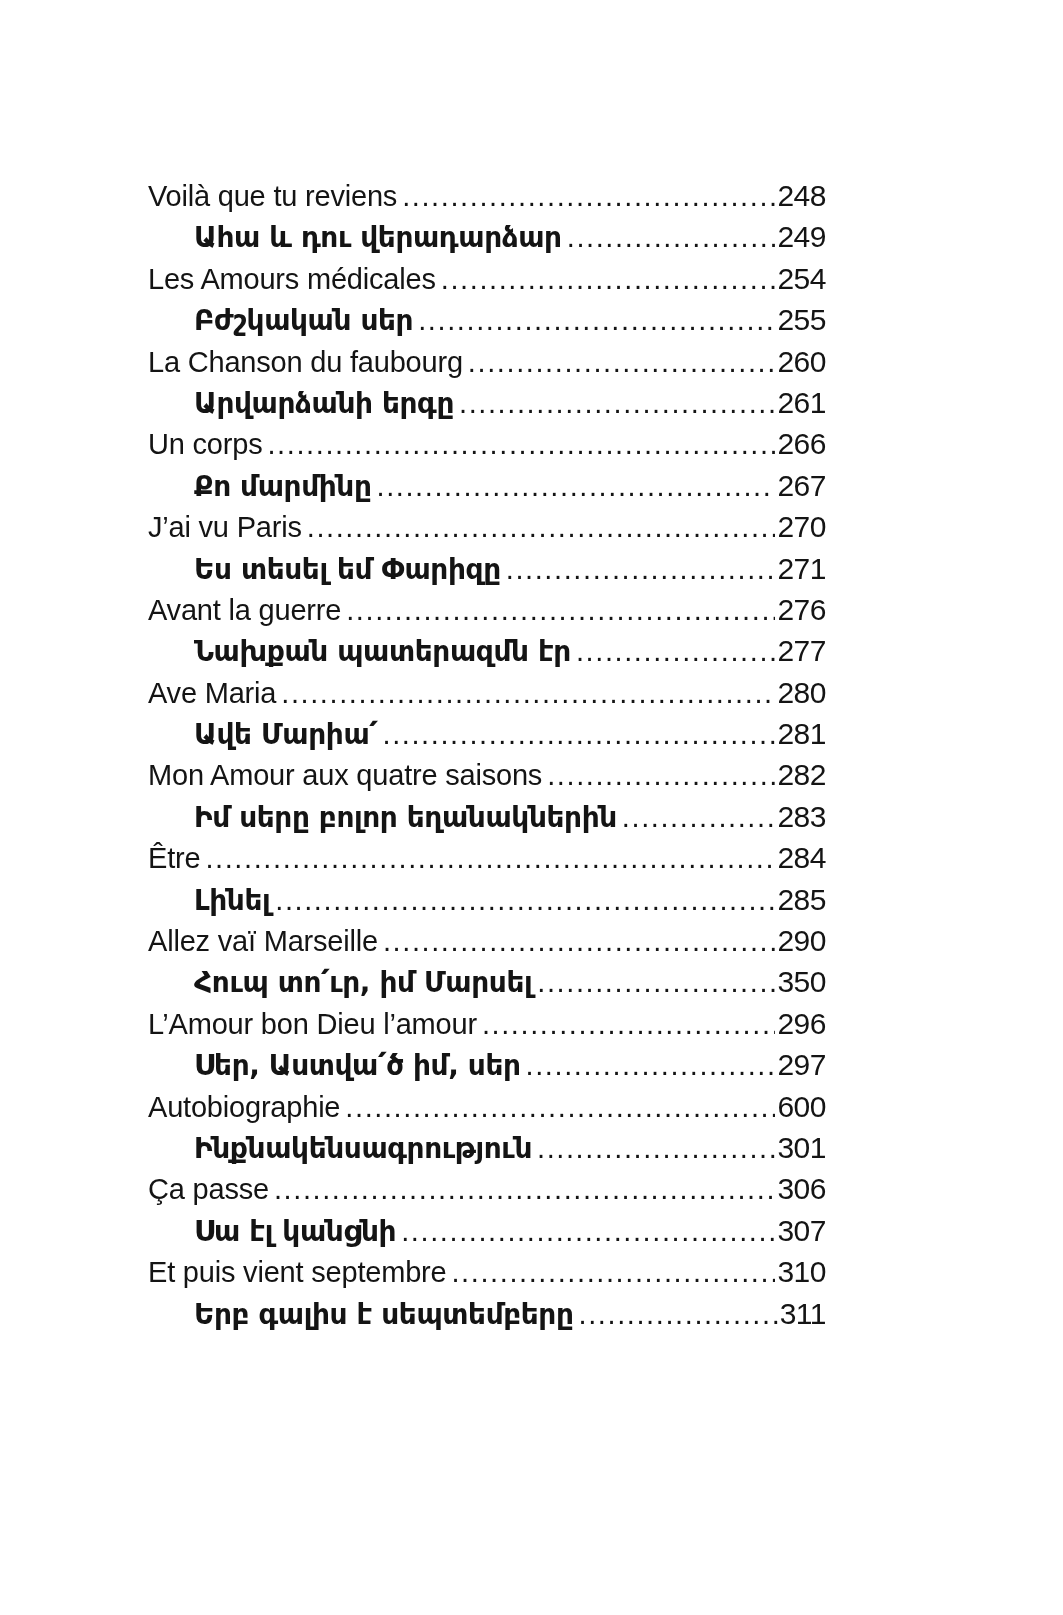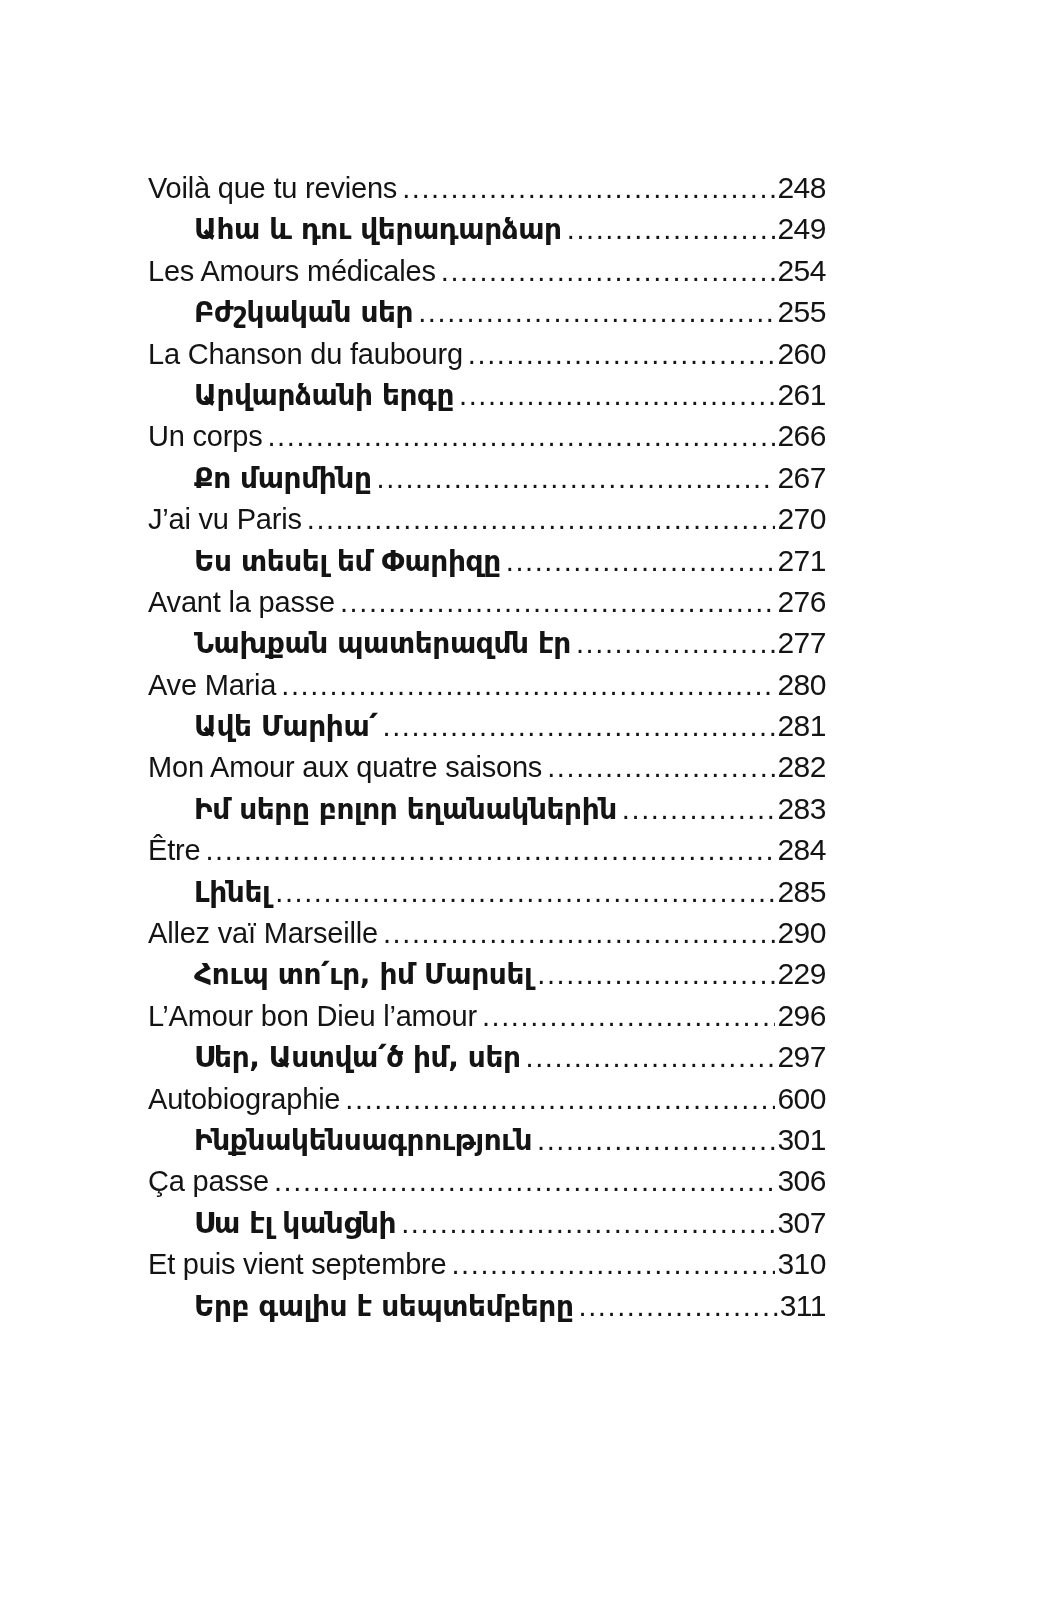--- a/index.html
+++ b/index.html
@@ -57,20 +57,21 @@
   .dots::after {
     content: "........................................................................................................................................................................";
     letter-spacing: 1.6px;
   }
   .num {
     flex: 0 0 auto;
     font-size: 30px;
     font-family: "Liberation Sans", "DejaVu Sans", sans-serif;
     font-weight: normal;
     letter-spacing: -0.5px;
+    margin-top: 8px;
   }
 </style>
 </head>
 <body>
 
 <div class="page">
   <div class="toc">
   <div class="row fr">
     <span class="title">Voilà que tu reviens</span>
     <span class="dots"></span>
@@ -125,21 +126,21 @@
     <span class="num">270</span>
   </div>
 
   <div class="row hy">
     <span class="title">Ես տեսել եմ Փարիզը</span>
     <span class="dots"></span>
     <span class="num">271</span>
   </div>
 
   <div class="row fr">
-    <span class="title">Avant la passe</span>
+    <span class="title">Avant la guerre</span>
     <span class="dots"></span>
     <span class="num">276</span>
   </div>
 
   <div class="row hy">
     <span class="title">Նախքան պատերազմն էր</span>
     <span class="dots"></span>
     <span class="num">277</span>
   </div>
 
@@ -181,21 +182,21 @@
 
   <div class="row fr">
     <span class="title"><span>Allez </span><span class="italic">vaï</span><span> Marseille</span></span>
     <span class="dots"></span>
     <span class="num">290</span>
   </div>
 
   <div class="row hy">
     <span class="title">Հուպ տո՛ւր, իմ Մարսել</span>
     <span class="dots"></span>
-    <span class="num">229</span>
+    <span class="num">350</span>
   </div>
 
   <div class="row fr">
     <span class="title">L’Amour bon Dieu l’amour</span>
     <span class="dots"></span>
     <span class="num">296</span>
   </div>
 
   <div class="row hy">
     <span class="title">Սեր, Աստվա՛ծ իմ, սեր</span>

